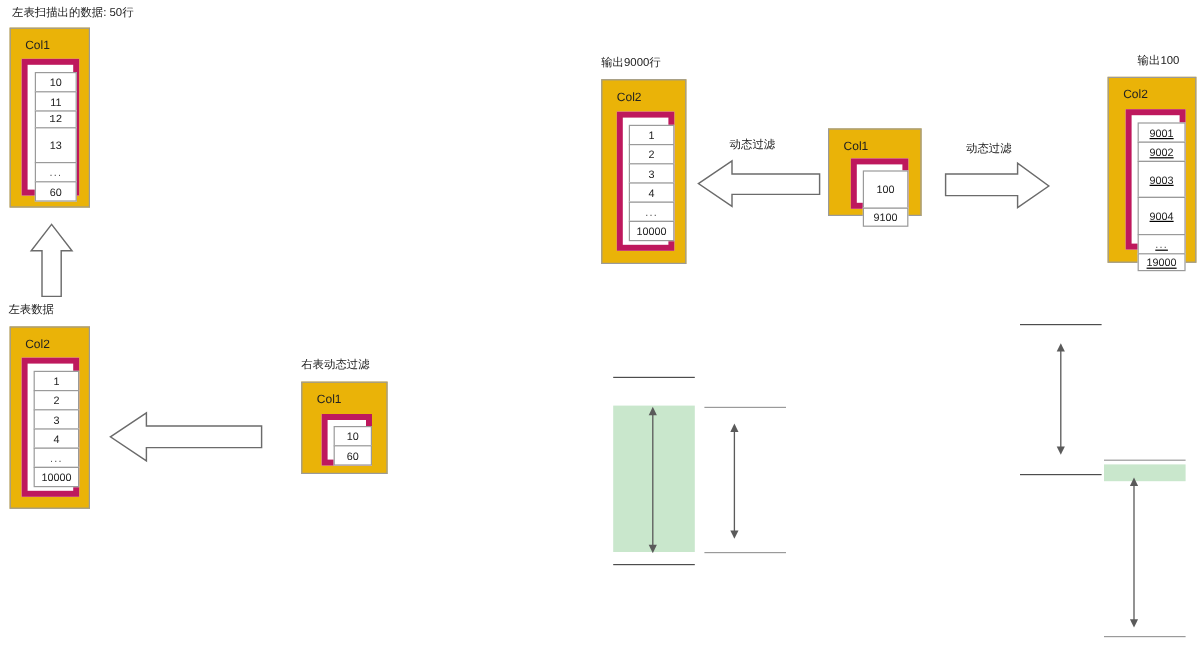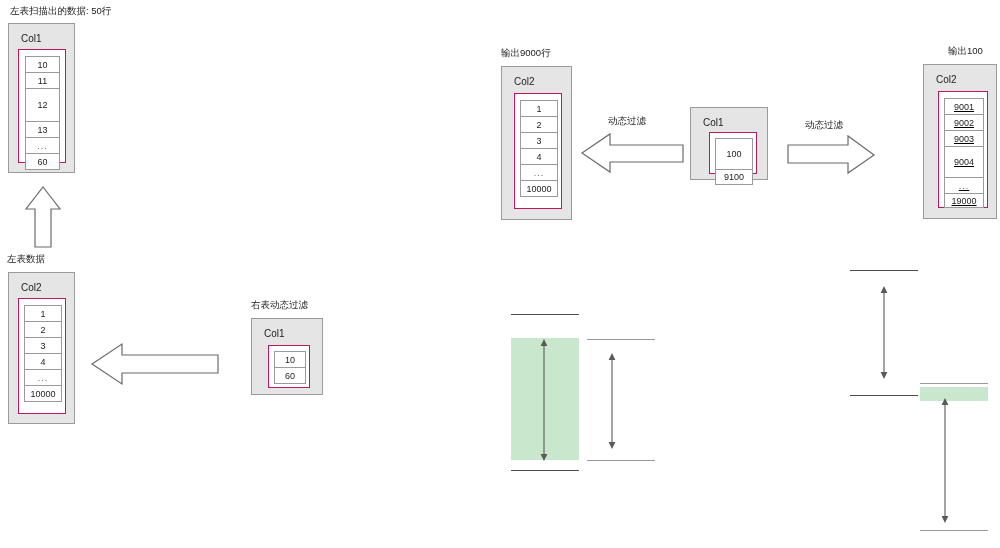--- a/index.html
+++ b/index.html
@@ -36,34 +36,34 @@
   .pred-line {
     font-size: 9px;
     color: #222222;
     white-space: nowrap;
     line-height: 15px;
   }
 
   
   .outer-box {
     border: 1px solid #9a9a9a;
-    background: #e5e5e5;
+    background: #eab308;
     box-sizing: border-box;
   }
   .col-title {
     position: absolute;
     font-size: 10px;
     color: #222222;
     left: 12px;
     top: 9px;
     white-space: nowrap;
   }
   .inner-box {
     position: absolute;
-    border: 1px solid #be185d;
+    border: 5px solid #be185d;
     background: #ffffff;
     box-sizing: border-box;
   }
   .cell-stack {
     position: absolute;
     box-sizing: border-box;
   }
   .cell {
     border: 1px solid #9a9a9a;
     box-sizing: border-box;
@@ -92,22 +92,22 @@
 <div id="canvas">
 
   <div class="abs caption" style="left:10px; top:5px;">左表扫描出的数据: 50行</div>
 
   <div class="abs outer-box" style="left:8px; top:23px; width:67px; height:150px;">
     <div class="col-title">Col1</div>
     <div class="inner-box" style="left:9px; top:25px; width:48px; height:114px;">
       <div class="cell-stack" style="left:6px; top:6px; width:35px;">
         <div class="cell" style="height:17px;">10</div>
         <div class="cell" style="height:17px;">11</div>
-        <div class="cell" style="height:34px;">12</div>
-        <div class="cell" style="height:17px;">13</div>
+        <div class="cell" style="height:15px;font-family:Liberation Mono, monospace;">12</div>
+        <div class="cell" style="height:30px;">13</div>
         <div class="cell ellipsis" style="height:17px;">...</div>
         <div class="cell" style="height:17px;">60</div>
       </div>
     </div>
   </div>
 
   <svg class="blockarrow" style="left:23px; top:185px;" width="40" height="65" viewBox="0 0 40 65">
     <polygon points="20,2 37,24 28,24 28,62 12,62 12,24 3,24" fill="#ffffff" stroke="#6b6b6b" stroke-width="1.2"></polygon>
   </svg>
 
@@ -183,21 +183,21 @@
   </svg>
 
   <div class="abs caption" style="left:948px; top:45px;">输出100</div>
 
   <div class="abs outer-box" style="left:923px; top:64px; width:74px; height:155px;">
     <div class="col-title">Col2</div>
     <div class="inner-box" style="left:14px; top:26px; width:50px; height:117px;">
       <div class="cell-stack" style="left:5px; top:6px; width:40px;text-decoration:underline;">
         <div class="cell" style="height:17px;">9001</div>
         <div class="cell" style="height:17px;">9002</div>
-        <div class="cell" style="height:17px;">9003</div>
+        <div class="cell" style="height:31px;">9003</div>
         <div class="cell" style="height:32px;">9004</div>
         <div class="cell ellipsis" style="height:17px;">...</div>
         <div class="cell" style="height:15px;">19000</div>
       </div>
     </div>
   </div>
 
   <div class="hline" style="left:511px; top:314px; width:68px; height:0; border-top:1.6px solid #4d4d4d;"></div>
 
   <div class="greenrect" style="left:511px; top:338px; width:68px; height:122px;"></div>

